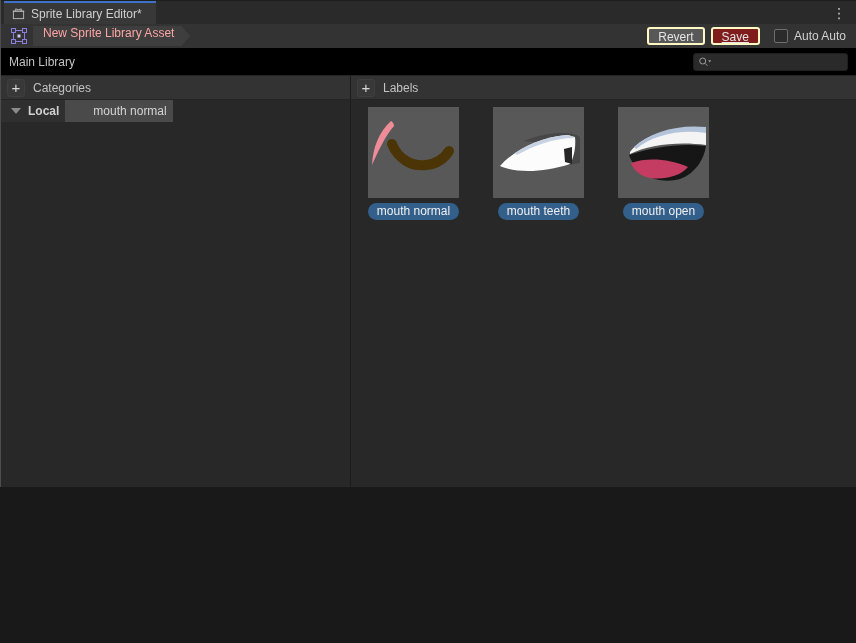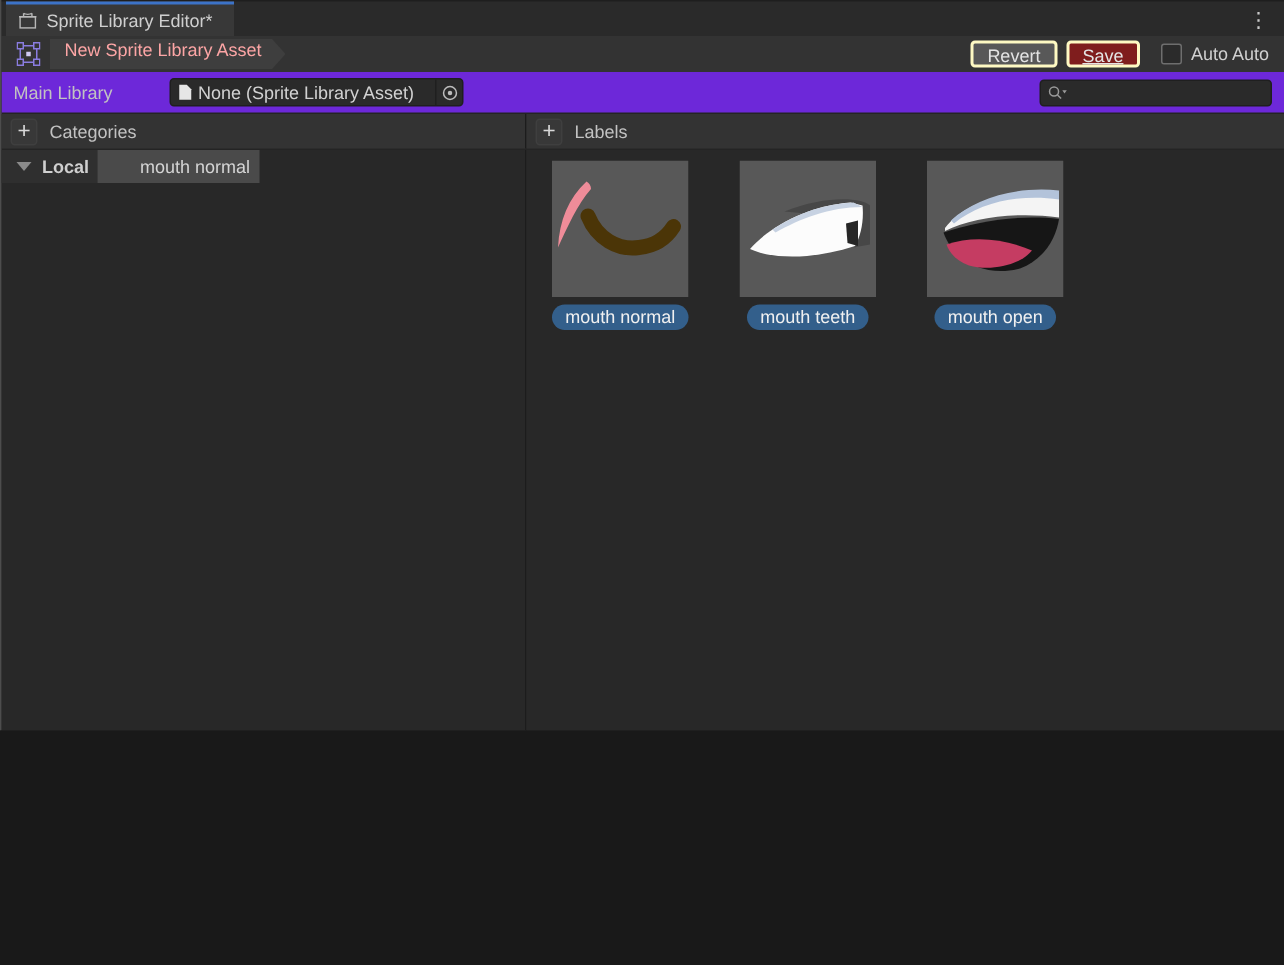--- a/index.html
+++ b/index.html
@@ -18,21 +18,21 @@
   .lib-icon{display:flex;align-items:center;margin-left:2px;}
   .crumb{height:20px;background:#3e3e3e;display:flex;padding:0 16px 0 10px;
          color:#fca5a5;clip-path:polygon(0 0,calc(100% - 9px) 0,100% 50%,calc(100% - 9px) 100%,0 100%);}
   .spacer{flex:1;}
   .ubtn{height:18px;border:2px solid #fef9c3;border-radius:3px;background:#585858;color:#e4e4e4;
         font-size:12px;padding:0 9px;line-height:16px;cursor:pointer;}
   .ubtn.save{background:#7f1d1d;text-decoration:underline;}
   .chk{width:14px;height:14px;background:#2b2b2b;border:1px solid #6e6e6e;border-radius:2px;margin-left:8px;cursor:pointer;}
   .chk-label{color:#d0d0d0;margin-right:2px;}
   
-  .mainlib{height:28px;background:#6d28d9;display:flex;align-items:center;padding:0 8px;border-bottom:1px solid #242424;}
+  .mainlib{height:28px;background:#000000;display:flex;align-items:center;padding:0 8px;border-bottom:1px solid #242424;}
   .mainlib-label{color:#c2c2c2;width:104px;}
   .objfield{height:19px;width:196px;background:#2a2a2a;border:1px solid #1f1f1f;border-radius:3px;
             display:flex;align-items:center;padding:0 0 0 5px;gap:4px;cursor:pointer;}
   .objfield .val{flex:1;color:#d2d2d2;white-space:nowrap;overflow:hidden;}
   .picker{width:18px;height:100%;display:flex;align-items:center;justify-content:center;
           border-left:1px solid #1f1f1f;color:#bdbdbd;cursor:pointer;}
   .searchfield{margin-left:auto;width:155px;height:18px;background:#2a2a2a;border:1px solid #1f1f1f;
                border-radius:3px;display:flex;align-items:center;padding:0 4px;gap:3px;}
   .searchfield input{flex:1;background:transparent;border:none;outline:none;color:#d2d2d2;font-size:12px;min-width:0;}
   
@@ -98,34 +98,20 @@
     </div>
     <div class="spacer"></div>
     <button class="ubtn">Revert</button>
     <button class="ubtn save">Save</button>
     <span class="chk"></span>
     <span class="chk-label">Auto Auto</span>
   </div>
 
   <div class="mainlib">
     <span class="mainlib-label">Main Library</span>
-    <div class="objfield">
-      <span style="display:flex;">
-        <svg width="9" height="11" viewBox="0 0 9 11">
-            <path d="M0.5 0.5 H5.5 L8.5 3.5 V10.5 H0.5 Z" fill="#e6e6e6"></path>
-          </svg>
-      </span>
-      <span class="val">None (Sprite Library Asset)</span>
-      <span class="picker">
-        <svg width="12" height="12" viewBox="0 0 12 12">
-          <circle cx="6" cy="6" r="4.3" fill="none" stroke="#bdbdbd"></circle>
-          <circle cx="6" cy="6" r="1.5" fill="#bdbdbd"></circle>
-        </svg>
-      </span>
-    </div>
     <div class="searchfield">
       <span style="display:flex;">
         <svg width="14" height="12" viewBox="0 0 14 12">
           <circle cx="4.7" cy="5" r="3" fill="none" stroke="#9a9a9a"></circle>
           <line x1="7" y1="7.3" x2="9.4" y2="9.7" stroke="#9a9a9a"></line>
           <path d="M10.2 4.2 h3 l-1.5 2.2 z" fill="#9a9a9a"></path>
         </svg>
       </span>
       <input value="" style="">
     </div>

